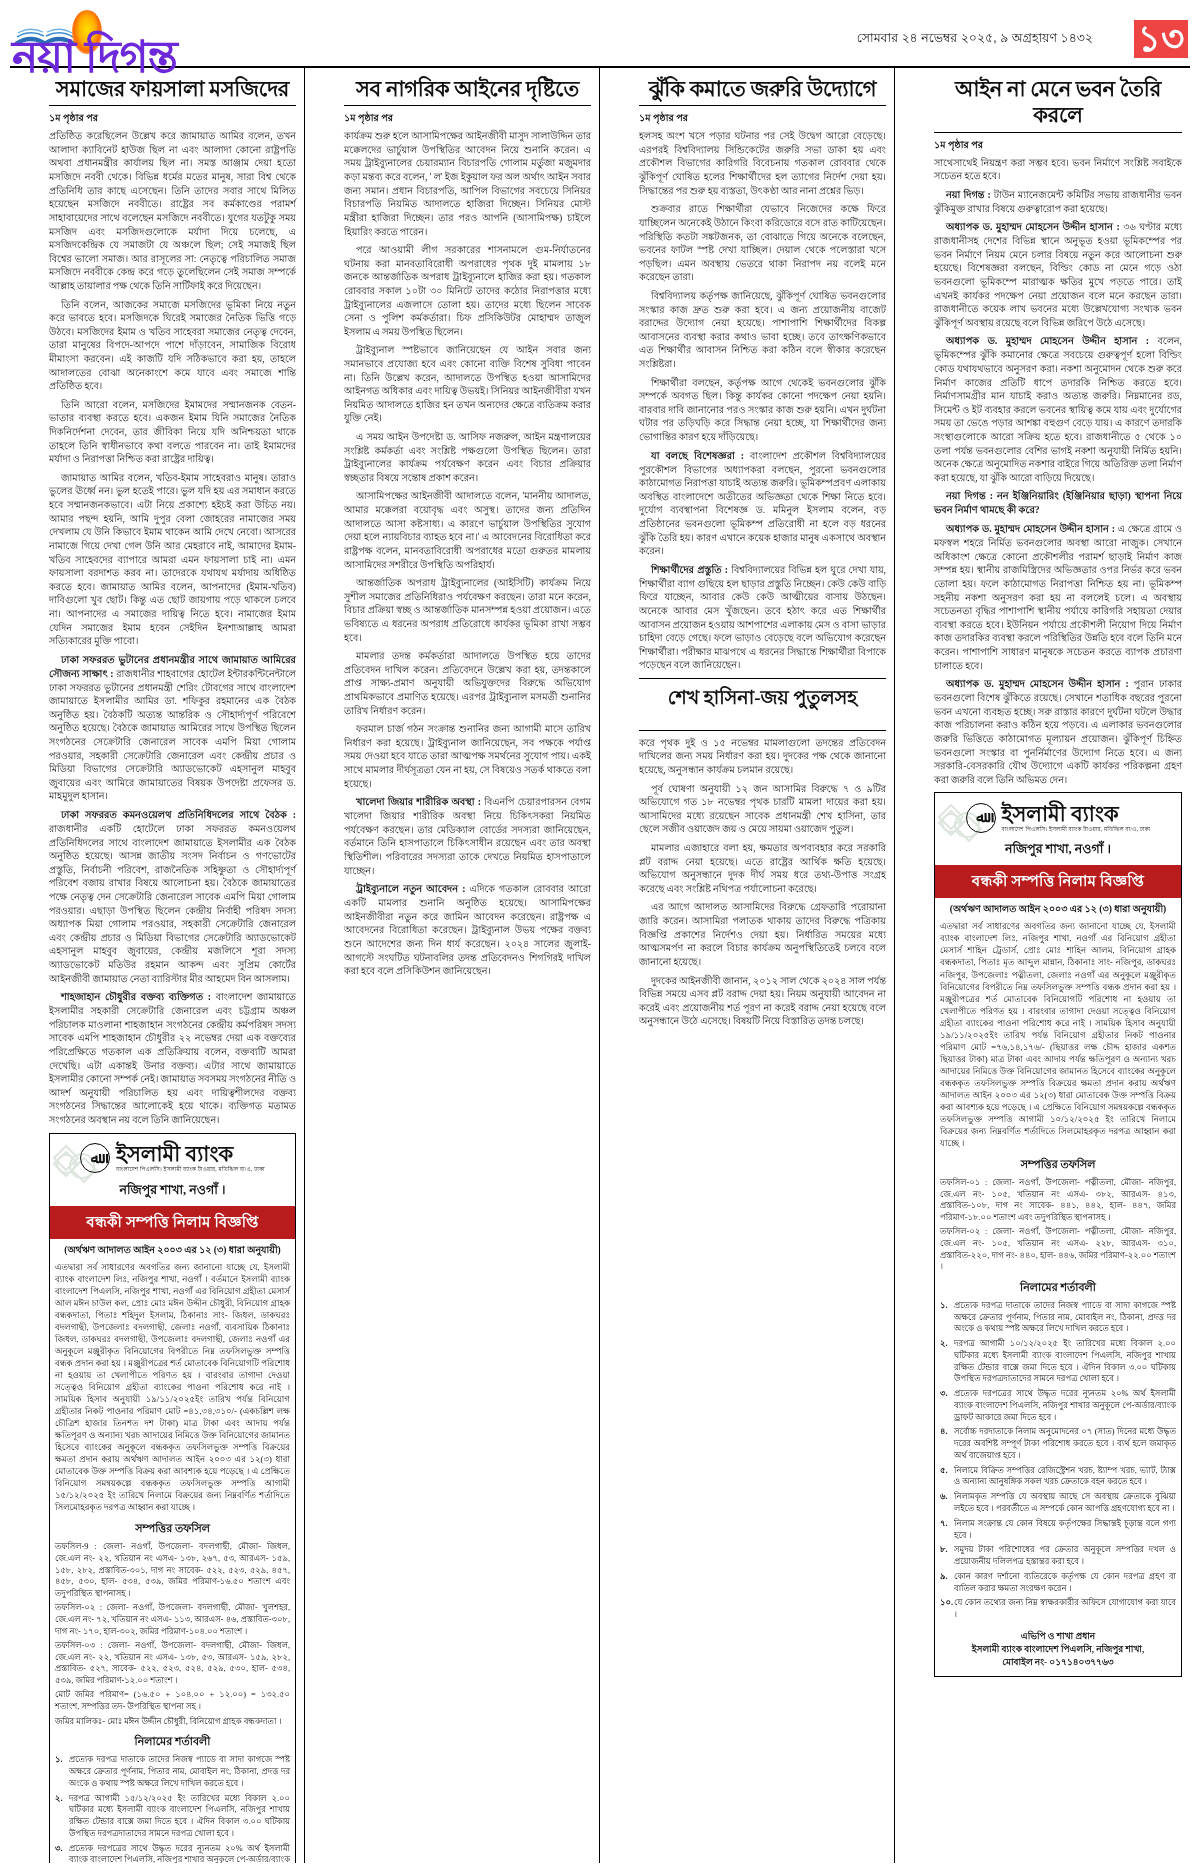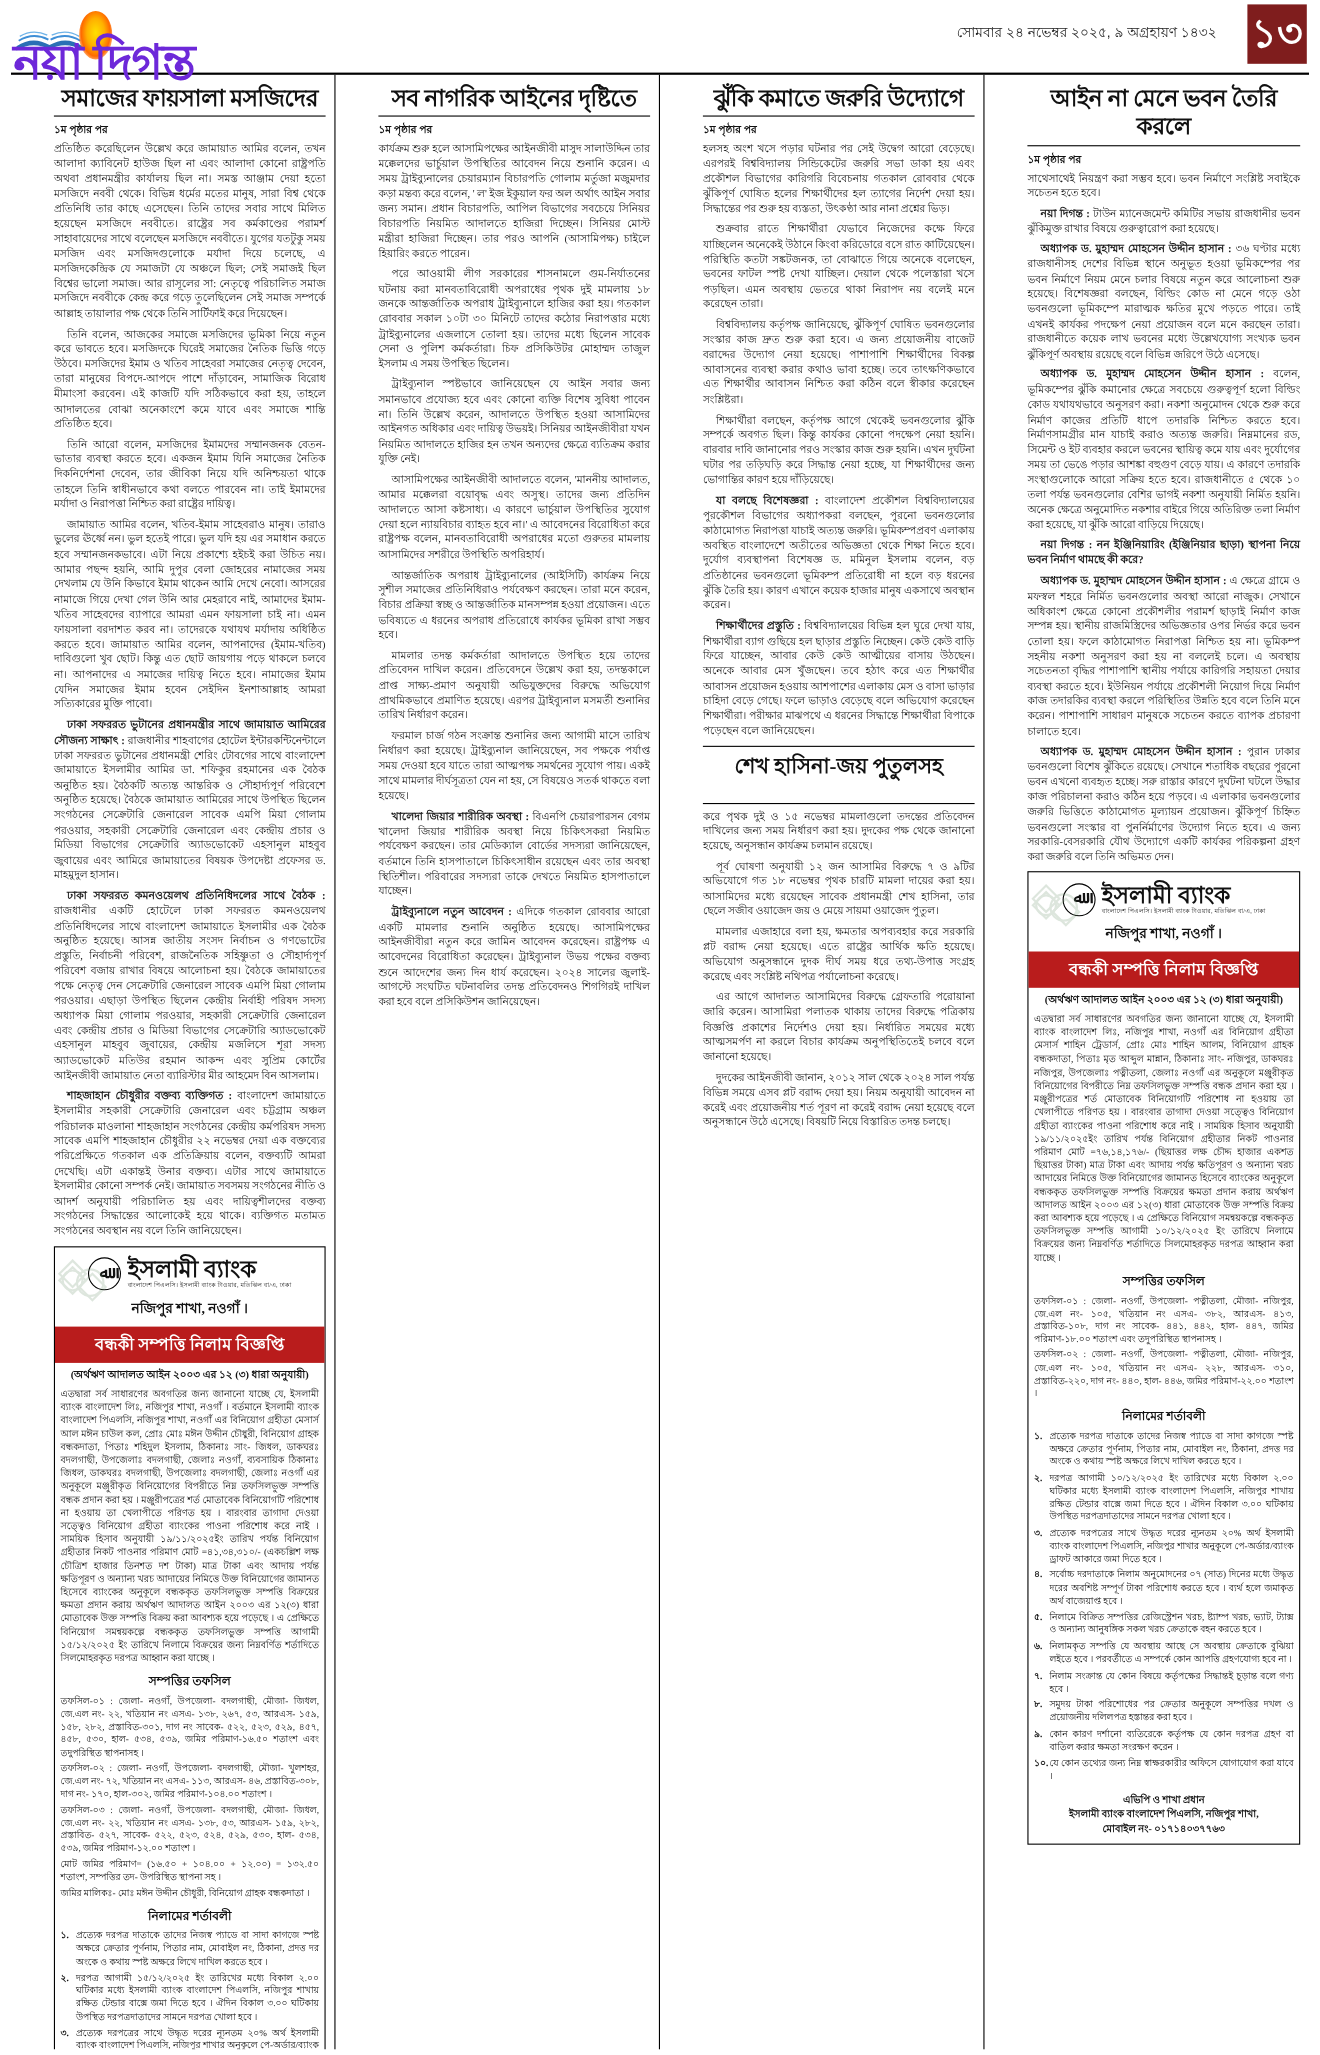--- a/index.html
+++ b/index.html
@@ -64,30 +64,31 @@
     gap: 28px;
     padding-bottom: 6px;
   }
   .issue-date {
     font-size: 12.5px;
     color: #222;
     font-family: "Liberation Sans", sans-serif;
     white-space: nowrap;
   }
   .page-number-box {
-    width: 54px; height: 54px;
-    background: #7f1d1d;
+    width: 54px; height: 38px;
+    background: #ef4444;
     color: #ffffff;
     display: flex;
     align-items: center;
     justify-content: center;
     font-size: 36px;
     font-weight: bold;
     font-family: "Liberation Serif", serif;
     line-height: 1;
+    margin-left: 13px;
   }
 
   .rule-top {
     border-top: 2.5px solid #000;
     margin: 2px 10px 0 10px;
   }
 
   
   .page {
     display: grid;
@@ -320,21 +321,21 @@
         <div class="ad-bank-names">
           <div class="ad-bank-bn">ইসলামী ব্যাংক</div>
           <div class="ad-bank-sub">বাংলাদেশ পিএলসি। ইসলামী ব্যাংক টাওয়ার, মতিঝিল বা/এ, ঢাকা</div>
         </div>
       </div>
       <div class="ad-branch">নজিপুর শাখা, নওগাঁ ।</div>
       <div class="ad-title-bar">বন্ধকী সম্পত্তি নিলাম বিজ্ঞপ্তি</div>
       <div class="ad-subtitle">(অর্থঋণ আদালত আইন ২০০৩ এর ১২ (৩) ধারা অনুযায়ী)</div>
       <p class="ad-body">এতদ্বারা সর্ব সাধারণের অবগতির জন্য জানানো যাচ্ছে যে, ইসলামী ব্যাংক বাংলাদেশ লিঃ, নজিপুর শাখা, নওগাঁ । বর্তমানে ইসলামী ব্যাংক বাংলাদেশ পিএলসি, নজিপুর শাখা, নওগাঁ এর বিনিয়োগ গ্রহীতা মেসার্স আল মঈন চাউল কল, প্রোঃ মোঃ মঈন উদ্দীন চৌধুরী, বিনিয়োগ গ্রাহক বন্ধকদাতা, পিতাঃ শহিদুল ইসলাম, ঠিকানাঃ সাং- জিধল, ডাকঘরঃ বদলগাছী, উপজেলাঃ বদলগাছী, জেলাঃ নওগাঁ, ব্যবসায়িক ঠিকানাঃ জিধল, ডাকঘরঃ বদলগাছী, উপজেলাঃ বদলগাছী, জেলাঃ নওগাঁ এর অনুকূলে মঞ্জুরীকৃত বিনিয়োগের বিপরীতে নিম্ন তফসিলভুক্ত সম্পত্তি বন্ধক প্রদান করা হয় । মঞ্জুরীপত্রের শর্ত মোতাবেক বিনিয়োগটি পরিশোধ না হওয়ায় তা খেলাপীতে পরিণত হয় । বারংবার তাগাদা দেওয়া সত্ত্বেও বিনিয়োগ গ্রহীতা ব্যাংকের পাওনা পরিশোধ করে নাই । সাময়িক হিসাব অনুযায়ী ১৯/১১/২০২৫ইং তারিখ পর্যন্ত বিনিয়োগ গ্রহীতার নিকট পাওনার পরিমাণ মোট =৪১,৩৪,৩১০/- (একচল্লিশ লক্ষ চৌত্রিশ হাজার তিনশত দশ টাকা) মাত্র টাকা এবং আদায় পর্যন্ত ক্ষতিপূরণ ও অন্যান্য খরচ আদায়ের নিমিত্তে উক্ত বিনিয়োগের জামানত হিসেবে ব্যাংকের অনুকূলে বন্ধককৃত তফসিলভুক্ত সম্পত্তি বিক্রয়ের ক্ষমতা প্রদান করায় অর্থঋণ আদালত আইন ২০০৩ এর ১২(৩) ধারা মোতাবেক উক্ত সম্পত্তি বিক্রয় করা আবশ্যক হয়ে পড়েছে । এ প্রেক্ষিতে বিনিয়োগ সমন্বয়কল্পে বন্ধককৃত তফসিলভুক্ত সম্পত্তি আগামী ১৫/১২/২০২৫ ইং তারিখে নিলামে বিক্রয়ের জন্য নিম্নবর্ণিত শর্তাদিতে সিলমোহরকৃত দরপত্র আহ্বান করা যাচ্ছে ।</p>
       <div class="ad-section-title">সম্পত্তির তফসিল</div>
-      <p class="ad-tafsil">তফসিল-০১ : জেলা- নওগাঁ, উপজেলা- বদলগাছী, মৌজা- জিধল, জে.এল নং- ২২, খতিয়ান নং এসএ- ১৩৮, ২৬৭, ৫৩, আরএস- ১৫৯, ১৫৮, ২৮২, প্রস্তাবিত-৩০১, দাগ নং সাবেক- ৫২২, ৫২৩, ৫২৯, ৪৫৭, ৪৫৮, ৫৩০, হাল- ৫৩৪, ৫৩৯, জমির পরিমাণ-১৬.৫০ শতাংশ এবং তদুপরিস্থিত স্থাপনাসহ ।</p>
+      <p class="ad-tafsil">তফসিল-9 : জেলা- নওগাঁ, উপজেলা- বদলগাছী, মৌজা- জিধল, জে.এল নং- ২২, খতিয়ান নং এসএ- ১৩৮, ২৬৭, ৫৩, আরএস- ১৫৯, ১৫৮, ২৮২, প্রস্তাবিত-৩০১, দাগ নং সাবেক- ৫২২, ৫২৩, ৫২৯, ৪৫৭, ৪৫৮, ৫৩০, হাল- ৫৩৪, ৫৩৯, জমির পরিমাণ-১৬.৫০ শতাংশ এবং তদুপরিস্থিত স্থাপনাসহ ।</p>
       <p class="ad-tafsil">তফসিল-০২ : জেলা- নওগাঁ, উপজেলা- বদলগাছী, মৌজা- খুলশহর, জে.এল নং- ৭২, খতিয়ান নং এসএ- ১১৩, আরএস- ৪৬, প্রস্তাবিত-৩০৮, দাগ নং- ১৭০, হাল-৩০২, জমির পরিমাণ-১০৪.০০ শতাংশ ।</p>
       <p class="ad-tafsil">তফসিল-০৩ : জেলা- নওগাঁ, উপজেলা- বদলগাছী, মৌজা- জিধল, জে.এল নং- ২২, খতিয়ান নং এসএ- ১৩৮, ৫৩, আরএস- ১৫৯, ২৮২, প্রস্তাবিত- ৫২৭, সাবেক- ৫২২, ৫২৩, ৫২৪, ৫২৯, ৫৩০, হাল- ৫৩৪, ৫৩৯, জমির পরিমাণ-১২.০০ শতাংশ ।</p>
       <p class="ad-tafsil">মোট জমির পরিমাণ= (১৬.৫০ + ১০৪.০০ + ১২.০০) = ১৩২.৫০ শতাংশ, সম্পত্তির তদ- উপরিস্থিত স্থাপনা সহ ।</p>
       <p class="ad-tafsil">জমির মালিকঃ- মোঃ মঈন উদ্দীন চৌধুরী, বিনিয়োগ গ্রাহক বন্ধকদাতা ।</p>
       <div class="ad-section-title">নিলামের শর্তাবলী</div>
       <ul class="ad-terms">
         <li><span class="num">১.</span><span>প্রত্যেক দরপত্র দাতাকে তাদের নিজস্ব প্যাডে বা সাদা কাগজে স্পষ্ট অক্ষরে ক্রেতার পূর্ণনাম, পিতার নাম, মোবাইল নং, ঠিকানা, প্রদত্ত দর অংকে ও কথায় স্পষ্ট অক্ষরে লিখে দাখিল করতে হবে ।</span></li>
         <li><span class="num">২.</span><span>দরপত্র আগামী ১৫/১২/২০২৫ ইং তারিখের মধ্যে বিকাল ২.০০ ঘটিকার মধ্যে ইসলামী ব্যাংক বাংলাদেশ পিএলসি, নজিপুর শাখায় রক্ষিত টেন্ডার বাক্সে জমা দিতে হবে । ঐদিন বিকাল ৩.০০ ঘটিকায় উপস্থিত দরপত্রদাতাদের সামনে দরপত্র খোলা হবে ।</span></li>
         <li><span class="num">৩.</span><span>প্রত্যেক দরপত্রের সাথে উদ্ধৃত দরের ন্যূনতম ২০% অর্থ ইসলামী ব্যাংক বাংলাদেশ পিএলসি, নজিপুর শাখার অনুকূলে পে-অর্ডার/ব্যাংক ড্রাফট আকারে জমা দিতে হবে । অন্যথায় দরপত্র বাতিল বলে গণ্য হবে ।</span></li>
         <li><span class="num">৪.</span><span>সর্বোচ্চ দরদাতাকে নিলাম অনুমোদনের ০৭ (সাত) দিনের মধ্যে উদ্ধৃত দরের অবশিষ্ট সম্পূর্ণ টাকা পরিশোধ করতে হবে । ব্যর্থ হলে জমাকৃত অর্থ বাজেয়াপ্ত হবে ।</span></li>
@@ -347,20 +348,21 @@
 
     </div>
   </div>
 
   <div class="col">
     <div class="headline">সব নাগরিক আইনের দৃষ্টিতে</div>
     <div class="jump-note">১ম পৃষ্ঠার পর</div>
     <p class="body-text">কার্যক্রম শুরু হলে আসামিপক্ষের আইনজীবী মাসুদ সালাউদ্দিন তার মক্কেলদের ভার্চুয়াল উপস্থিতির আবেদন নিয়ে শুনানি করেন। এ সময় ট্রাইব্যুনালের চেয়ারম্যান বিচারপতি গোলাম মর্তুজা মজুমদার কড়া মন্তব্য করে বলেন, ' ল' ইজ ইকুয়াল ফর অল অর্থাৎ আইন সবার জন্য সমান। প্রধান বিচারপতি, আপিল বিভাগের সবচেয়ে সিনিয়র বিচারপতি নিয়মিত আদালতে হাজিরা দিচ্ছেন। সিনিয়র মোস্ট মন্ত্রীরা হাজিরা দিচ্ছেন। তার পরও আপনি (আসামিপক্ষ) চাইলে হিয়ারিং করতে পারেন।</p>
     <p class="body-text indent">পরে আওয়ামী লীগ সরকারের শাসনামলে গুম-নির্যাতনের ঘটনায় করা মানবতাবিরোধী অপরাধের পৃথক দুই মামলায় ১৮ জনকে আন্তর্জাতিক অপরাধ ট্রাইব্যুনালে হাজির করা হয়। গতকাল রোববার সকাল ১০টা ৩০ মিনিটে তাদের কঠোর নিরাপত্তার মধ্যে ট্রাইব্যুনালের এজলাসে তোলা হয়। তাদের মধ্যে ছিলেন সাবেক সেনা ও পুলিশ কর্মকর্তারা। চিফ প্রসিকিউটর মোহাম্মদ তাজুল ইসলাম এ সময় উপস্থিত ছিলেন।</p>
     <p class="body-text indent">ট্রাইব্যুনাল স্পষ্টভাবে জানিয়েছেন যে আইন সবার জন্য সমানভাবে প্রযোজ্য হবে এবং কোনো ব্যক্তি বিশেষ সুবিধা পাবেন না। তিনি উল্লেখ করেন, আদালতে উপস্থিত হওয়া আসামিদের আইনগত অধিকার এবং দায়িত্ব উভয়ই। সিনিয়র আইনজীবীরা যখন নিয়মিত আদালতে হাজির হন তখন অন্যদের ক্ষেত্রে ব্যতিক্রম করার যুক্তি নেই।</p>
+    <p class="body-text indent">এ সময় আইন উপদেষ্টা ড. আসিফ নজরুল, আইন মন্ত্রণালয়ের সংশ্লিষ্ট কর্মকর্তা এবং সংশ্লিষ্ট পক্ষগুলো উপস্থিত ছিলেন। তারা ট্রাইব্যুনালের কার্যক্রম পর্যবেক্ষণ করেন এবং বিচার প্রক্রিয়ার স্বচ্ছতার বিষয়ে সন্তোষ প্রকাশ করেন।</p>
     <p class="body-text indent">আসামিপক্ষের আইনজীবী আদালতে বলেন, 'মাননীয় আদালত, আমার মক্কেলরা বয়োবৃদ্ধ এবং অসুস্থ। তাদের জন্য প্রতিদিন আদালতে আসা কষ্টসাধ্য। এ কারণে ভার্চুয়াল উপস্থিতির সুযোগ দেয়া হলে ন্যায়বিচার ব্যাহত হবে না।' এ আবেদনের বিরোধিতা করে রাষ্ট্রপক্ষ বলেন, মানবতাবিরোধী অপরাধের মতো গুরুতর মামলায় আসামিদের সশরীরে উপস্থিতি অপরিহার্য।</p>
     <p class="body-text indent">আন্তর্জাতিক অপরাধ ট্রাইব্যুনালের (আইসিটি) কার্যক্রম নিয়ে সুশীল সমাজের প্রতিনিধিরাও পর্যবেক্ষণ করছেন। তারা মনে করেন, বিচার প্রক্রিয়া স্বচ্ছ ও আন্তর্জাতিক মানসম্পন্ন হওয়া প্রয়োজন। এতে ভবিষ্যতে এ ধরনের অপরাধ প্রতিরোধে কার্যকর ভূমিকা রাখা সম্ভব হবে।</p>
     <p class="body-text indent">মামলার তদন্ত কর্মকর্তারা আদালতে উপস্থিত হয়ে তাদের প্রতিবেদন দাখিল করেন। প্রতিবেদনে উল্লেখ করা হয়, তদন্তকালে প্রাপ্ত সাক্ষ্য-প্রমাণ অনুযায়ী অভিযুক্তদের বিরুদ্ধে অভিযোগ প্রাথমিকভাবে প্রমাণিত হয়েছে। এরপর ট্রাইব্যুনাল মসমর্তী শুনানির তারিখ নির্ধারণ করেন।</p>
     <p class="body-text indent">ফরমাল চার্জ গঠন সংক্রান্ত শুনানির জন্য আগামী মাসে তারিখ নির্ধারণ করা হয়েছে। ট্রাইব্যুনাল জানিয়েছেন, সব পক্ষকে পর্যাপ্ত সময় দেওয়া হবে যাতে তারা আত্মপক্ষ সমর্থনের সুযোগ পায়। একই সাথে মামলার দীর্ঘসূত্রতা যেন না হয়, সে বিষয়েও সতর্ক থাকতে বলা হয়েছে।</p>
     <p class="body-text indent"><span class="subhead">খালেদা জিয়ার শারীরিক অবস্থা :</span> <span>বিএনপি চেয়ারপারসন বেগম খালেদা জিয়ার শারীরিক অবস্থা নিয়ে চিকিৎসকরা নিয়মিত পর্যবেক্ষণ করছেন। তার মেডিক্যাল বোর্ডের সদস্যরা জানিয়েছেন, বর্তমানে তিনি হাসপাতালে চিকিৎসাধীন রয়েছেন এবং তার অবস্থা স্থিতিশীল। পরিবারের সদস্যরা তাকে দেখতে নিয়মিত হাসপাতালে যাচ্ছেন।</span></p>
     <p class="body-text indent"><span class="subhead">ট্রাইব্যুনালে নতুন আবেদন :</span> <span>এদিকে গতকাল রোববার আরো একটি মামলার শুনানি অনুষ্ঠিত হয়েছে। আসামিপক্ষের আইনজীবীরা নতুন করে জামিন আবেদন করেছেন। রাষ্ট্রপক্ষ এ আবেদনের বিরোধিতা করেছেন। ট্রাইব্যুনাল উভয় পক্ষের বক্তব্য শুনে আদেশের জন্য দিন ধার্য করেছেন। ২০২৪ সালের জুলাই-আগস্টে সংঘটিত ঘটনাবলির তদন্ত প্রতিবেদনও শিগগিরই দাখিল করা হবে বলে প্রসিকিউশন জানিয়েছেন।</span></p>
   </div>
 
   <div class="col">
     <div class="headline">ঝুঁকি কমাতে জরুরি উদ্যোগে</div>

